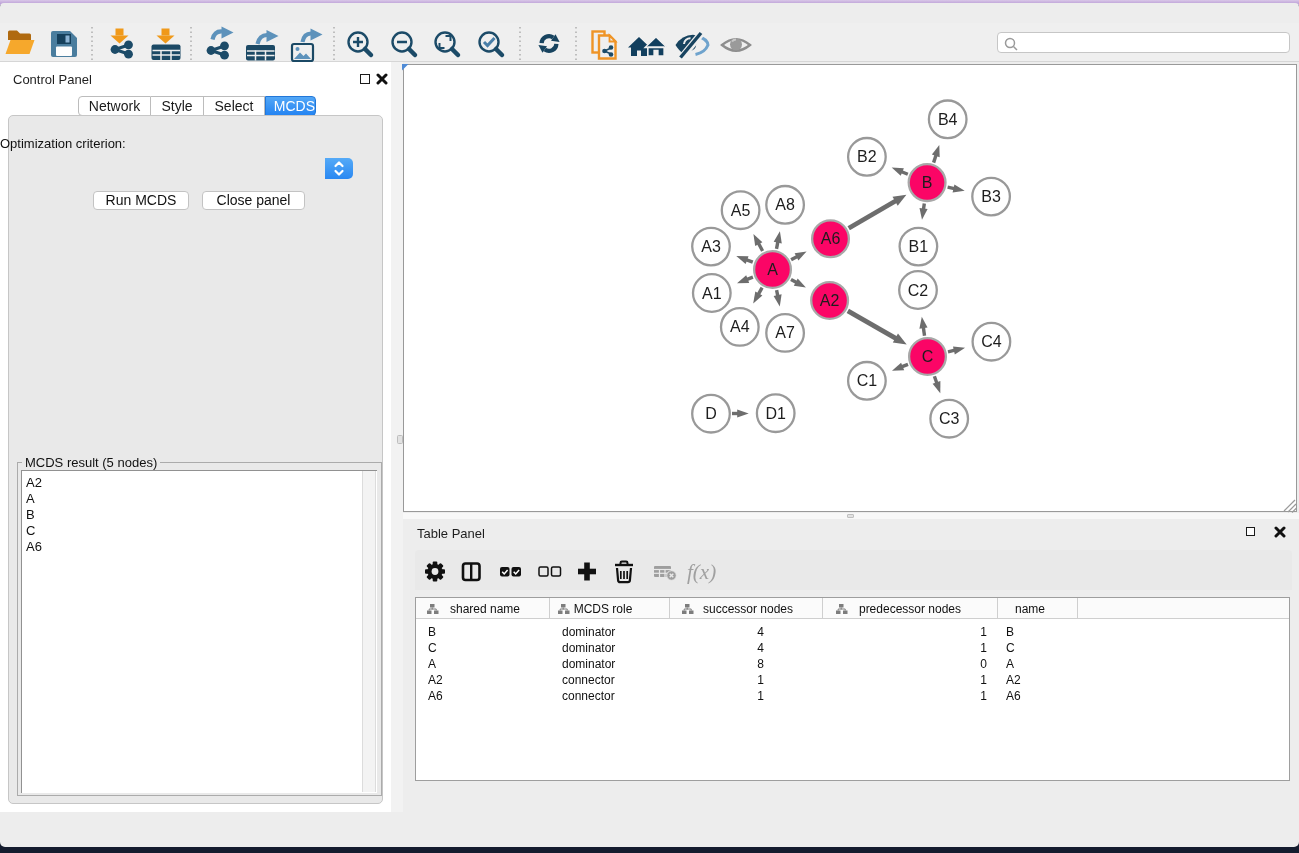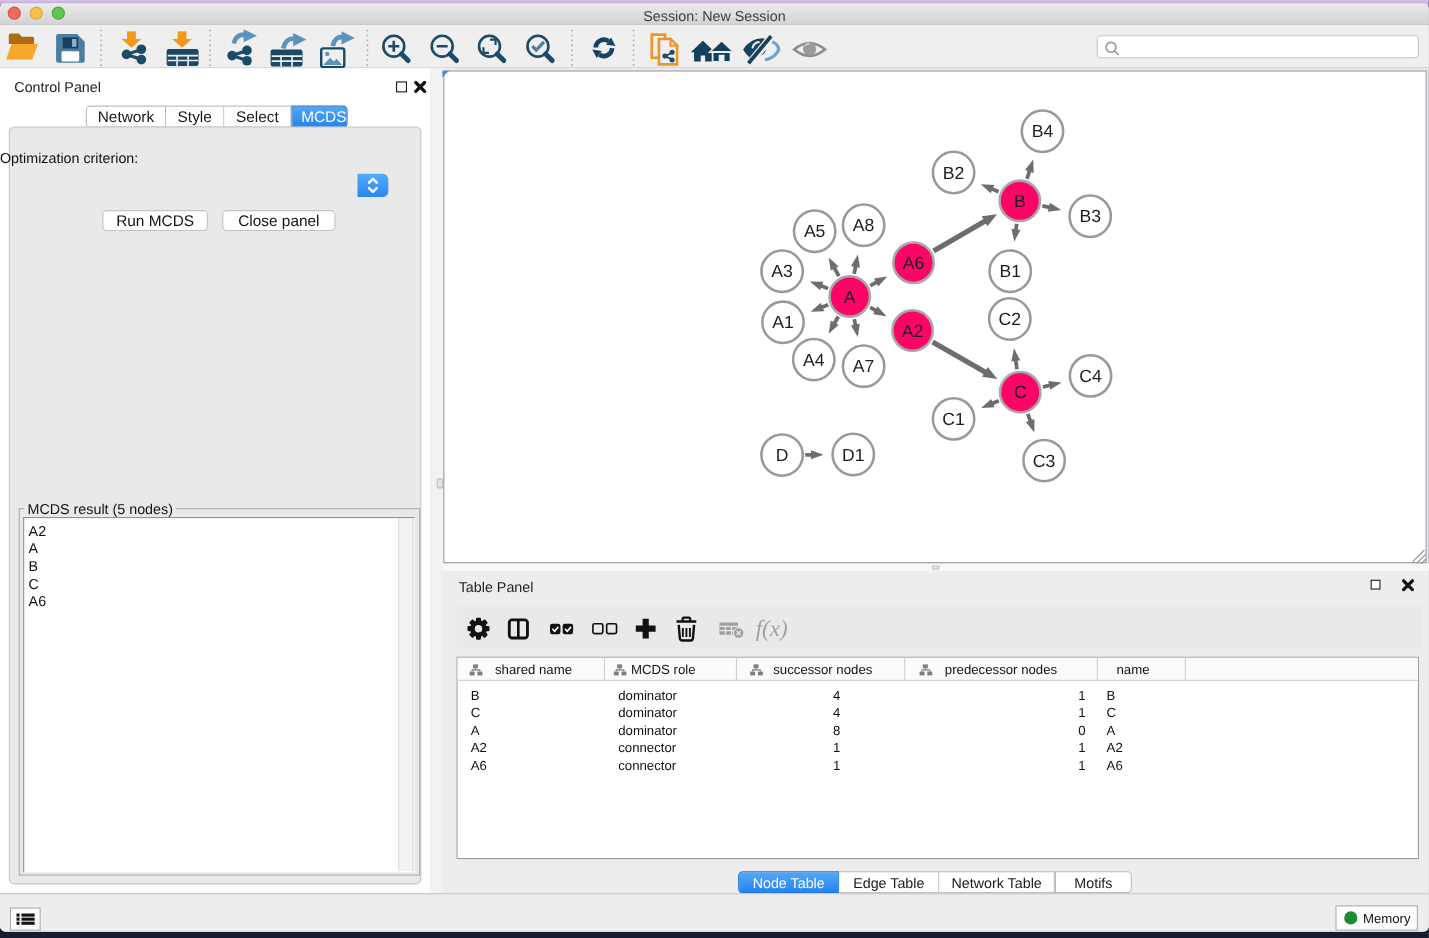--- a/index.html
+++ b/index.html
@@ -54,26 +54,20 @@
 #tp-tabs { left:0; top:279px; width:896px; height:20px; }
 
 #statusbar { left:0; top:809px; width:1299px; height:35px; background:#ededed; border-top:1px solid #c6c6c6; }
 #hambtn { left:9px; top:12px; width:28px; height:21px; background:#fdfdfd; border:1px solid #ababab; }
 #membtn { left:1214px; top:10px; width:75px; height:23px; background:#fdfdfd; border:1px solid #ababab; font-size:12px; color:#111; }
 </style>
 </head>
 <body>
 <div id="desktop-top" class="abs"></div>
 <div id="appwin" class="abs">
-  <div id="titlebar" class="abs">
-    <div class="tl t-red"></div>
-      <div class="tl t-yel"></div>
-      <div class="tl t-grn"></div>
-    <div id="titletext" class="abs">Session: New Session</div>
-  </div>
   <div id="toolbar" class="abs">
   <svg width="1299" height="40" style="position:absolute;left:0;top:0">
     <defs></defs>
 
     <g stroke="#aeaeae" stroke-width="1.5" stroke-dasharray="1.5,3">
       <line x1="92" y1="4" x2="92" y2="38"></line>
           <line x1="191" y1="4" x2="191" y2="38"></line>
       <line x1="334" y1="4" x2="334" y2="38"></line>
           <line x1="520" y1="4" x2="520" y2="38"></line>
       <line x1="576" y1="4" x2="576" y2="38"></line>
@@ -469,52 +463,26 @@
             <text x="571" y="66" text-anchor="end">1</text>
             <text x="590" y="66">A2</text>
           <text x="12" y="82">A6</text>
             <text x="146" y="82">connector</text>
             <text x="348" y="82" text-anchor="end">1</text>
             <text x="571" y="82" text-anchor="end">1</text>
             <text x="590" y="82">A6</text>
         </g>
       </svg>
     </div>
-    <div id="tp-tabs" class="abs">
-      <div class="tabseg sel" style="left:268px; width:92px; border-radius:4px 0 0 4px; font-size:13px;">Node Table</div>
-      <div class="tabseg" style="left:360px; width:91px; border-left:none; font-size:13px;">Edge Table</div>
-      <div class="tabseg" style="left:451px; width:105px; border-left:none; font-size:13px;">Network Table</div>
-      <div class="tabseg" style="left:556px; width:70px; border-radius:0 4px 4px 0; font-size:13px;">Motifs</div>
-    </div>
   </div>
   <div class="abs" style="left:403px; top:509.5px; width:896px; height:6px; background:#f8f8f8;"></div>
   <div class="abs" style="left:847px; top:511px; width:7px; height:4px; background:#e2e2e2; border:1px solid #c0c0c0; border-radius:1px;"></div>
   <svg class="abs" width="16" height="16" style="left:1281px; top:494px;">
     <g stroke="#9a9a9a" stroke-width="1.2">
       <line x1="3" y1="14" x2="14" y2="3"></line>
         <line x1="7" y1="15" x2="15" y2="7"></line>
         <line x1="11" y1="15.5" x2="15.5" y2="11"></line>
     </g>
   </svg>
   <svg class="abs" width="8" height="8" style="left:402px; top:61px;">
     <path d="M0,0 h6.5 l-6.5,6.5 z" fill="#4f8bd6"></path>
   </svg>
-  <div id="statusbar" class="abs">
-    <div id="hambtn" class="abs">
-      <svg width="26" height="19" style="position:absolute;left:0;top:0">
-        <g fill="#111">
-          <rect x="5" y="4.5" width="2.8" height="2.8"></rect>
-            <rect x="5" y="8.2" width="2.8" height="2.8"></rect>
-            <rect x="5" y="11.9" width="2.8" height="2.8"></rect>
-          <rect x="9.5" y="4.5" width="12" height="2.8"></rect>
-            <rect x="9.5" y="8.2" width="12" height="2.8"></rect>
-            <rect x="9.5" y="11.9" width="12" height="2.8"></rect>
-        </g>
-      </svg>
-    </div>
-    <div id="membtn" class="abs">
-      <svg width="73" height="21" style="position:absolute;left:0;top:0">
-        <circle cx="13" cy="10.5" r="6" fill="#1e8c32"></circle>
-        <text x="24" y="15" font-size="12" fill="#111" font-family="Liberation Sans, sans-serif">Memory</text>
-      </svg>
-    </div>
-  </div>
 </div>
 
 </body></html>

